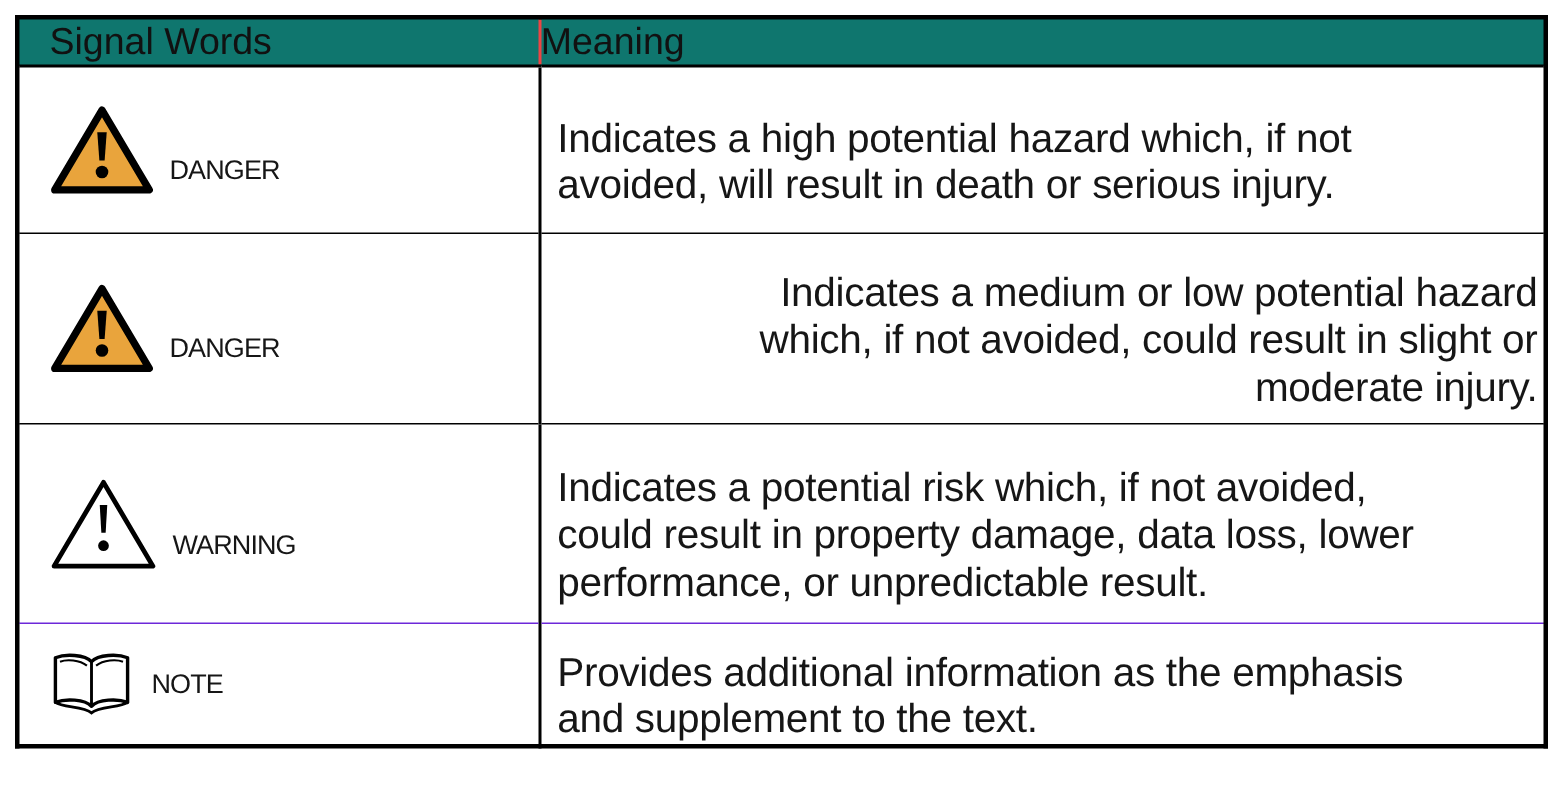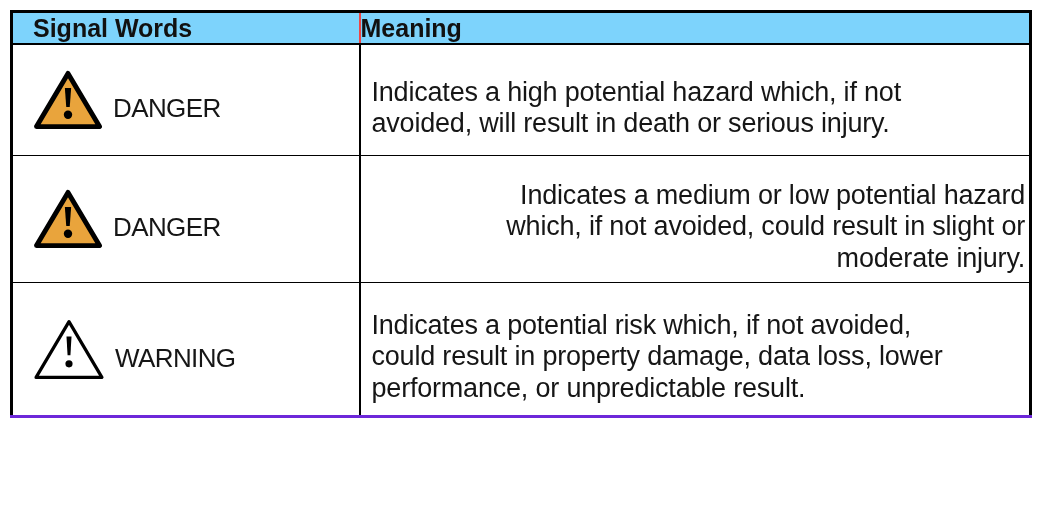--- a/index.html
+++ b/index.html
@@ -8,39 +8,39 @@
     font-family:"Liberation Sans",sans-serif;color:#1a1a1a;
     overflow:hidden;
   }
   table.sig-table{
     border-collapse:collapse;table-layout:fixed;
     width:1022px;margin:10px;border:3px solid #000;
   }
   col.c1{width:348px;}
   th,td{padding:0;vertical-align:middle;}
   tr.hdr th{
-    background:#7dd3fc;font-size:25px;font-weight:bold;text-align:left;
+    background:#0f766e;font-size:25px;font-weight:normal;text-align:left;
     height:30px;border-bottom:2px solid #000;color:#111;
   }
   th.sig-h{padding-left:20px;}
   th.mean-h{padding-left:0;border-left:2px solid #ef4444;}
   td.mean-cell{border-left:2px solid #000;padding:16px 4px 0 11px;}
   .mean-text{
     font-size:27px;line-height:31.5px;letter-spacing:-0.2px;
     white-space:pre-line;color:#161616;
   }
   td.sig-cell{padding-left:20px;}
   .sig{display:flex;align-items:flex-end;gap:10px;}
   .sig.center{align-items:center;gap:12px;}
-  .sig-label{font-size:26px;letter-spacing:-0.6px;padding-bottom:7px;color:#161616;}
+  .sig-label{font-size:18px;letter-spacing:-0.6px;padding-bottom:7px;color:#161616;}
   .sig.center .sig-label{padding-bottom:0;}
   .icon{display:inline-flex;}
   tr.r-danger  td{height:94px; border-bottom:1px solid #000;}
   tr.r-warning td{height:110px;border-bottom:1px solid #000;text-align:right;}
-  tr.r-caution td{height:116px;border-bottom:3px solid #6d28d9;}
+  tr.r-caution td{height:116px;border-bottom:1px solid #6d28d9;}
   tr.r-tips    td{height:80px; border-bottom:2px solid #000;}
   tr.r-note    td{height:64px;}
 </style>
 </head>
 <body>
 
 <table class="sig-table">
   <colgroup>
       <col class="c1">
       <col class="c2">
@@ -105,14 +105,34 @@
       </div>
     </td>
     <td class="mean-cell">
       <div class="mean-text">Indicates a potential risk which, if not avoided,
 could result in property damage, data loss, lower
 performance, or unpredictable result.</div>
     </td>
   </tr>
 
 
+  <tr class="r-note">
+    <td class="sig-cell">
+      <div class="sig center">
+        <span class="icon">
+          <svg width="56" height="46" viewBox="0 0 64 52">
+            <path d="M32 9 C27 3.5 12 3 4.5 6 V40 C12 37 27 37.5 32 43 C37 37.5 52 37 59.5 40 V6 C52 3 37 3.5 32 9 Z" fill="#fff" stroke="#000" stroke-width="2.6" stroke-linejoin="round"></path>
+            <path d="M32 9 V43" stroke="#000" stroke-width="2.2" fill="none"></path>
+            <path d="M28.5 12 C23 7.5 13 7 8 9" fill="none" stroke="#000" stroke-width="1.6"></path>
+            <path d="M35.5 12 C41 7.5 51 7 56 9" fill="none" stroke="#000" stroke-width="1.6"></path>
+            <path d="M4.5 40 C10 44 26 43 32 48 C38 43 54 44 59.5 40" fill="none" stroke="#000" stroke-width="2.2"></path>
+          </svg>
+        </span>
+        <span class="sig-label">NOTE</span>
+      </div>
+    </td>
+    <td class="mean-cell">
+      <div class="mean-text">Provides additional information as the emphasis
+and supplement to the text.</div>
+    </td>
+  </tr>
 </tbody>
   </table>
 
 </body></html>

